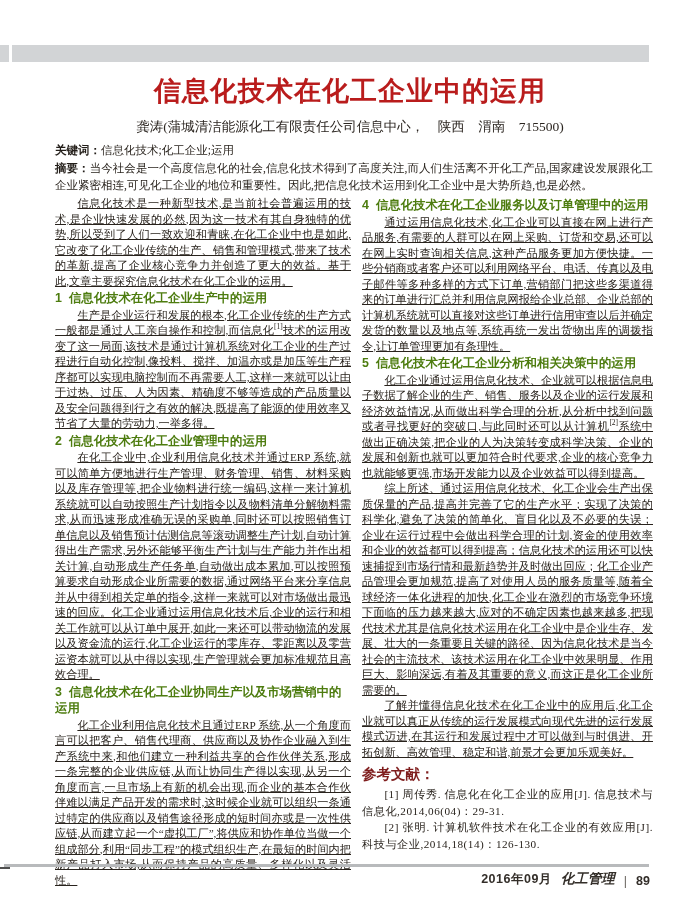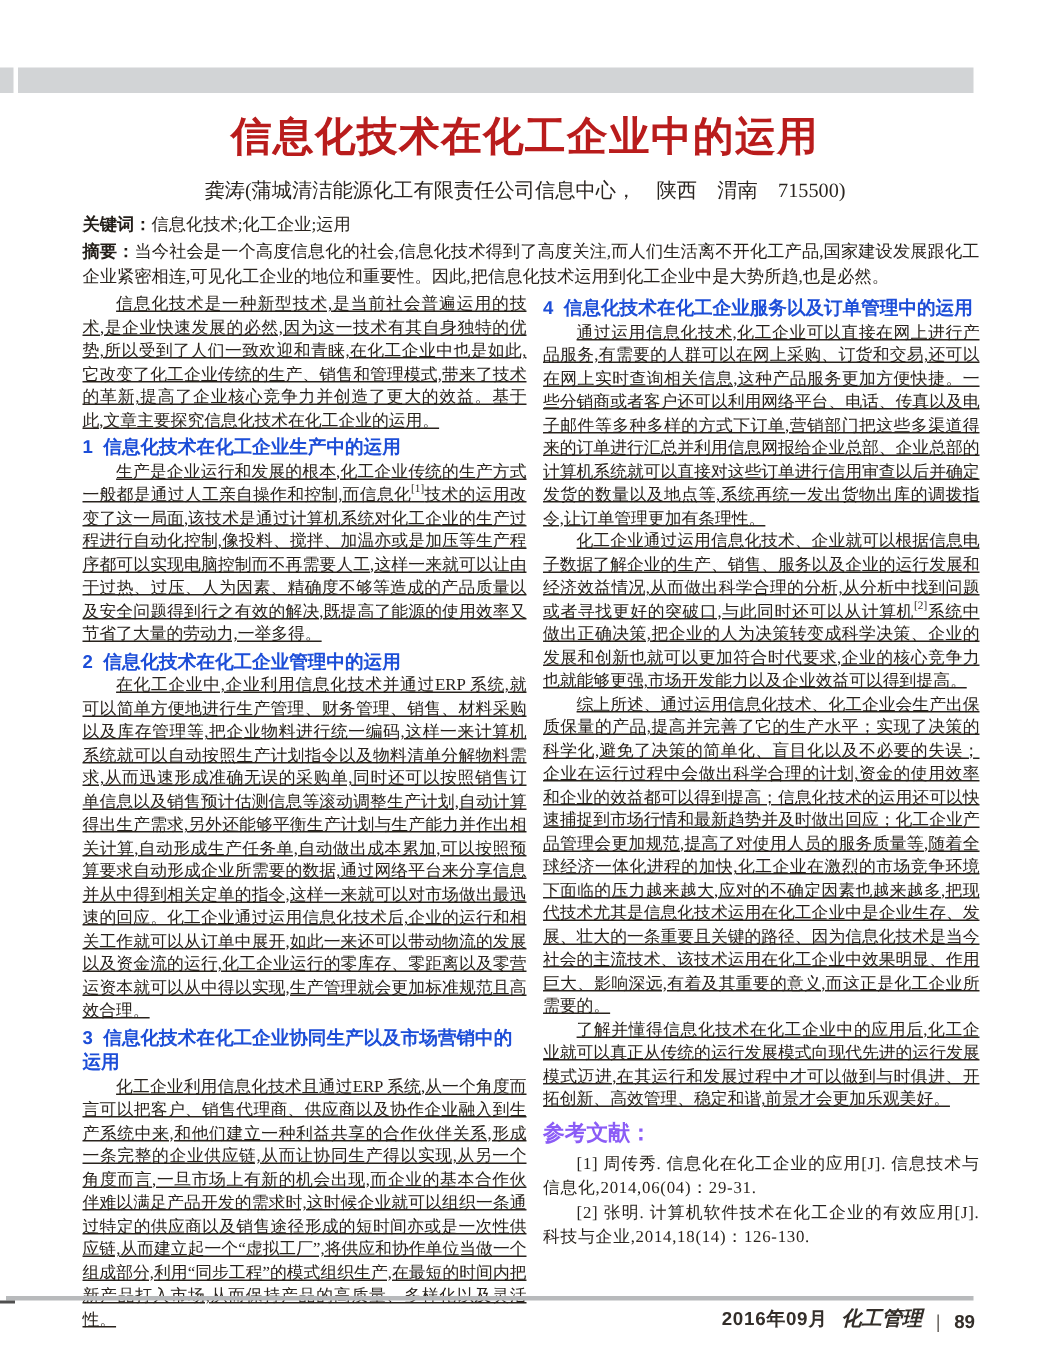--- a/index.html
+++ b/index.html
@@ -21,29 +21,29 @@
   .abstract { position:absolute; left:55px; top:142px; width:598px; font-size:11.5px; line-height:17.5px; text-align:justify; }
   .abstract p { margin:0; }
   .lbl { font-family:"Liberation Sans","DejaVu Sans",sans-serif; font-weight:bold; color:#231e19; }
 
   .col { position:absolute; top:196px; font-size:11.2px; line-height:15.5px; text-align:justify; }
   .col-left { left:55px; width:296px; }
   .col-right { left:362px; width:291px; }
   .para { margin:0; text-indent:2em;text-decoration:underline; }
   .sec {
     font-family:"Liberation Sans","DejaVu Sans",sans-serif;
-    font-size:12.4px; line-height:16.5px; font-weight:bold; color:#1d4ed8;
+    font-size:12.4px; line-height:16.5px; font-weight:bold; color:#4d7c0f;
     margin:1px 0 1px 0; text-align:left;
   }
   .sec .num { margin-right:7px; }
   .refmark { font-size:7.5px; vertical-align:super; line-height:0; }
 
   .ref-heading {
     font-family:"Liberation Sans","DejaVu Sans",sans-serif;
-    font-size:14.5px; line-height:19px; font-weight:bold; color:#8b5cf6;
+    font-size:14.5px; line-height:19px; font-weight:bold; color:#7f1d1d;
     margin:5px 0 2px 0; text-align:left;
   }
   .ref-item { margin:0; text-indent:2em; line-height:16.5px; letter-spacing:0.5px; }
 
   .footer-line { position:absolute; left:4px; top:864px; width:645px; height:3px; background:#b8babc; }
   .footer-tick { position:absolute; left:0; top:867px; width:10px; height:2px; background:#4f4f4f; }
   .footer {
     position:absolute; right:50px; top:826px; display:flex; align-items:flex-end; gap:9px;
     font-size:12.5px; color:#332e29; font-family:"Liberation Sans","DejaVu Sans",sans-serif;
   }
@@ -78,20 +78,21 @@
     <p class="para">在化工企业中,企业利用信息化技术并通过ERP 系统,就可以简单方便地进行生产管理、财务管理、销售、材料采购以及库存管理等,把企业物料进行统一编码,这样一来计算机系统就可以自动按照生产计划指令以及物料清单分解物料需求,从而迅速形成准确无误的采购单,同时还可以按照销售订单信息以及销售预计估测信息等滚动调整生产计划,自动计算得出生产需求,另外还能够平衡生产计划与生产能力并作出相关计算,自动形成生产任务单,自动做出成本累加,可以按照预算要求自动形成企业所需要的数据,通过网络平台来分享信息并从中得到相关定单的指令,这样一来就可以对市场做出最迅速的回应。化工企业通过运用信息化技术后,企业的运行和相关工作就可以从订单中展开,如此一来还可以带动物流的发展以及资金流的运行,化工企业运行的零库存、零距离以及零营运资本就可以从中得以实现,生产管理就会更加标准规范且高效合理。</p>
 
     <div class="sec"><span class="num">3</span><span>信息化技术在化工企业协同生产以及市场营销中的运用</span></div>
     <p class="para">化工企业利用信息化技术且通过ERP 系统,从一个角度而言可以把客户、销售代理商、供应商以及协作企业融入到生产系统中来,和他们建立一种利益共享的合作伙伴关系,形成一条完整的企业供应链,从而让协同生产得以实现,从另一个角度而言,一旦市场上有新的机会出现,而企业的基本合作伙伴难以满足产品开发的需求时,这时候企业就可以组织一条通过特定的供应商以及销售途径形成的短时间亦或是一次性供应链,从而建立起一个“虚拟工厂”,将供应和协作单位当做一个组成部分,利用“同步工程”的模式组织生产,在最短的时间内把新产品打入市场,从而保持产品的高质量、多样化以及灵活性。</p>
   </div>
 
   <div class="col col-right">
     <div class="sec"><span class="num">4</span><span>信息化技术在化工企业服务以及订单管理中的运用</span></div>
     <p class="para">通过运用信息化技术,化工企业可以直接在网上进行产品服务,有需要的人群可以在网上采购、订货和交易,还可以在网上实时查询相关信息,这种产品服务更加方便快捷。一些分销商或者客户还可以利用网络平台、电话、传真以及电子邮件等多种多样的方式下订单,营销部门把这些多渠道得来的订单进行汇总并利用信息网报给企业总部、企业总部的计算机系统就可以直接对这些订单进行信用审查以后并确定发货的数量以及地点等,系统再统一发出货物出库的调拨指令,让订单管理更加有条理性。</p>
 
+    <div class="sec"><span class="num">5</span><span>信息化技术在化工企业分析和相关决策中的运用</span></div>
     <p class="para"><span>化工企业通过运用信息化技术、企业就可以根据信息电子数据了解企业的生产、销售、服务以及企业的运行发展和经济效益情况,从而做出科学合理的分析,从分析中找到问题或者寻找更好的突破口,与此同时还可以从计算机</span><span class="refmark">[2]</span><span>系统中做出正确决策,把企业的人为决策转变成科学决策、企业的发展和创新也就可以更加符合时代要求,企业的核心竞争力也就能够更强,市场开发能力以及企业效益可以得到提高。</span></p>
     <p class="para">综上所述、通过运用信息化技术、化工企业会生产出保质保量的产品,提高并完善了它的生产水平；实现了决策的科学化,避免了决策的简单化、盲目化以及不必要的失误；企业在运行过程中会做出科学合理的计划,资金的使用效率和企业的效益都可以得到提高；信息化技术的运用还可以快速捕捉到市场行情和最新趋势并及时做出回应；化工企业产品管理会更加规范,提高了对使用人员的服务质量等,随着全球经济一体化进程的加快,化工企业在激烈的市场竞争环境下面临的压力越来越大,应对的不确定因素也越来越多,把现代技术尤其是信息化技术运用在化工企业中是企业生存、发展、壮大的一条重要且关键的路径、因为信息化技术是当今社会的主流技术、该技术运用在化工企业中效果明显、作用巨大、影响深远,有着及其重要的意义,而这正是化工企业所需要的。</p>
 
     <p class="para">了解并懂得信息化技术在化工企业中的应用后,化工企业就可以真正从传统的运行发展模式向现代先进的运行发展模式迈进,在其运行和发展过程中才可以做到与时俱进、开拓创新、高效管理、稳定和谐,前景才会更加乐观美好。</p>
 
     <div class="ref-heading">参考文献：</div>
     <p class="ref-item">[1] 周传秀. 信息化在化工企业的应用[J]. 信息技术与信息化,2014,06(04)：29-31.</p>
     <p class="ref-item">[2] 张明. 计算机软件技术在化工企业的有效应用[J]. 科技与企业,2014,18(14)：126-130.</p>
   </div>
 

